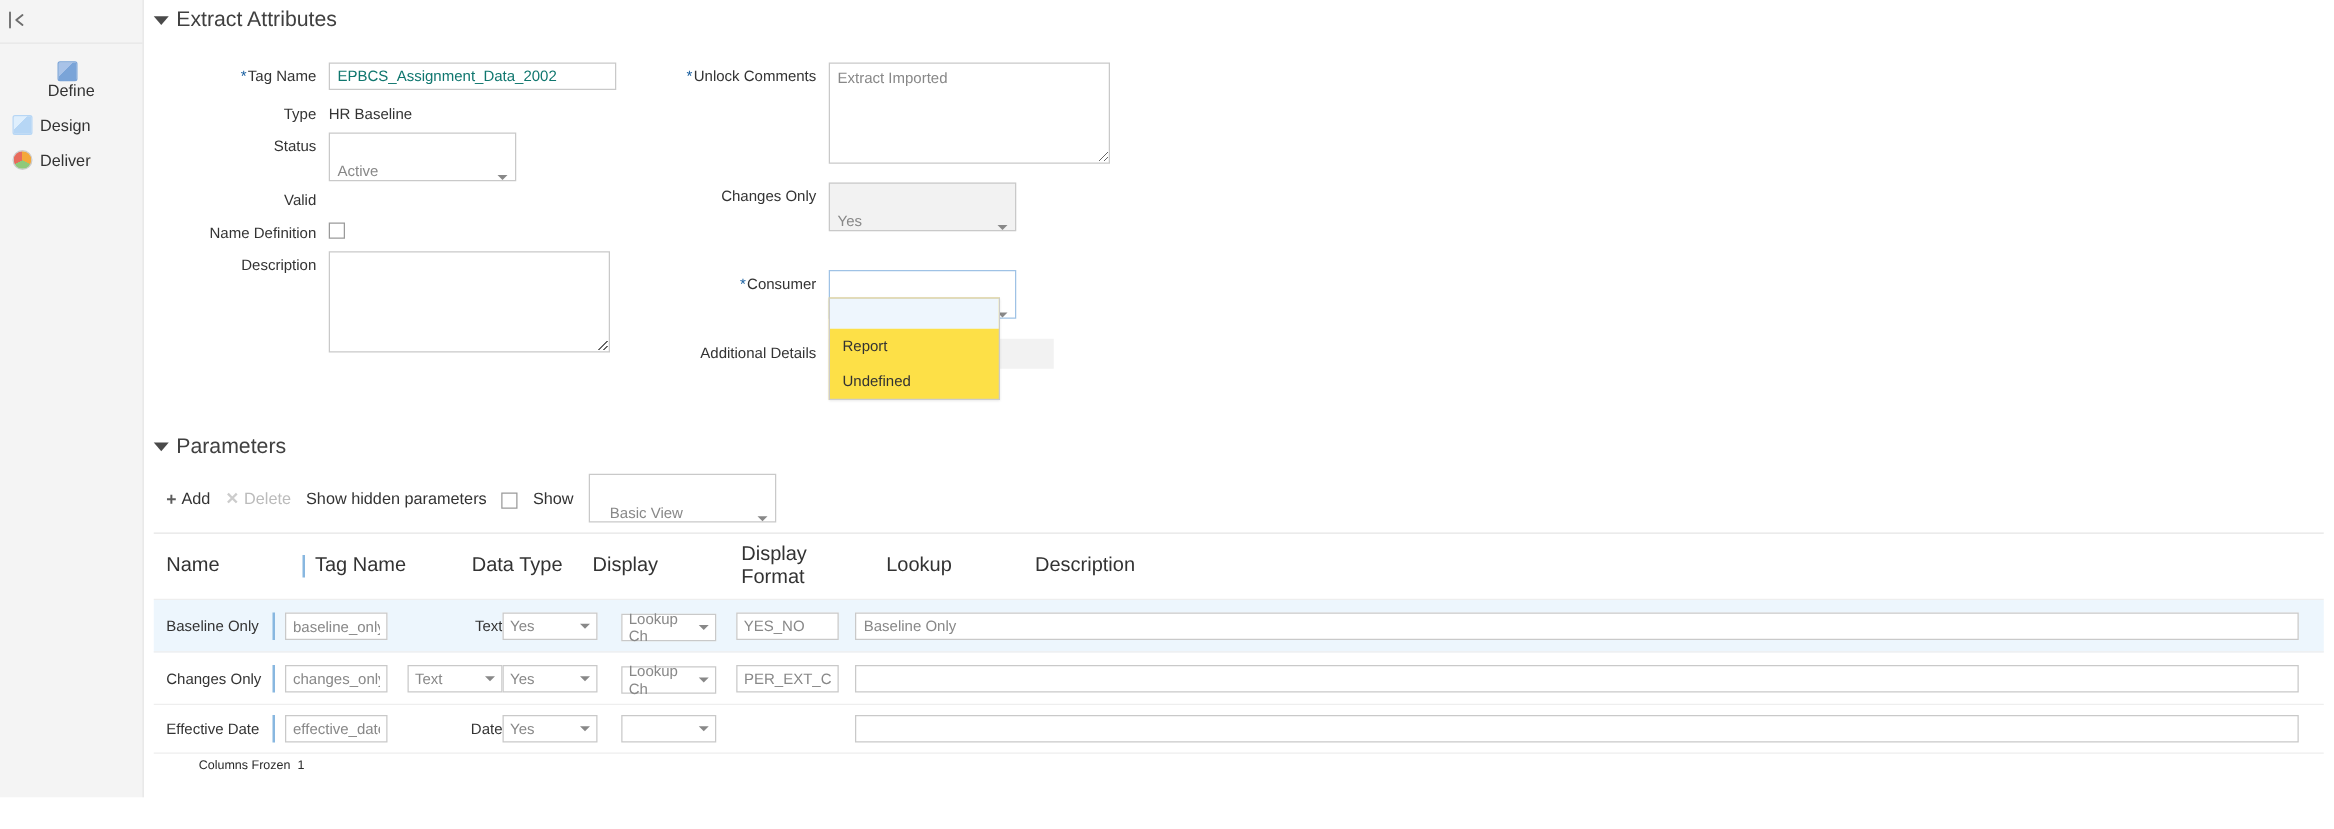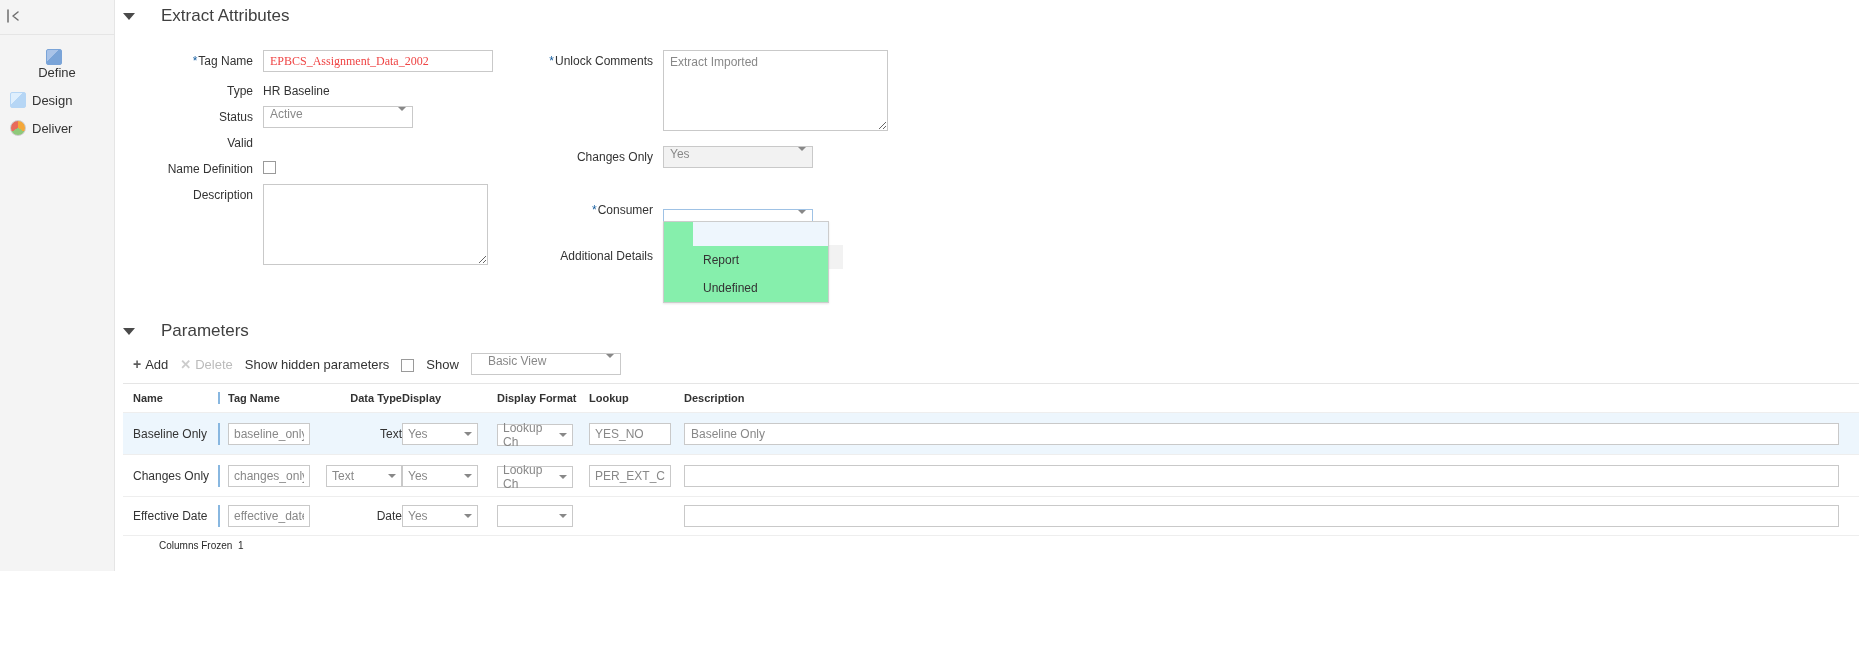--- a/index.html
+++ b/index.html
@@ -65,21 +65,20 @@
     
     .main {
       flex: 1;
       padding: 0 8px 20px 8px;
     }
     .section-header {
       display: flex;
       align-items: center;
       padding: 6px 0 4px 0;
       color: #333;
-      gap: 20px;
     }
     .disclosure-tri {
       width: 0; height: 0;
       border-left: 6px solid transparent;
       border-right: 6px solid transparent;
       border-bottom: 7px solid #4a4a4a;
       transform: rotate(180deg);
       margin-right: 6px;
     }
     .section-title {
@@ -114,28 +113,28 @@
     }
     .text-input {
       width: 230px;
       height: 22px;
       border: 1px solid #c9c9c9;
       padding: 0 6px;
       font-size: 12px;
       color: #888;
       background: #fff;
     }
-    .text-input.ro { background: #fff; color: #ef4444; font-family: Liberation Serif, serif; }
+    .text-input.ro { background: #fff; color: #0f766e; }
     .plain-text { padding-top: 4px; color: #333; }
     .select-box {
       display: inline-flex;
-      align-items: flex-start;
+      align-items: flex-end;
       justify-content: space-between;
       width: 150px;
-      height: 22px;
+      height: 39px;
       border: 1px solid #c9c9c9;
       padding: 0 6px;
       font-size: 12px;
       color: #888;
       background: #fff;
       cursor: pointer;
     }
     .select-box .chev {
       width: 0; height: 0;
       border-left: 4px solid transparent;
@@ -169,25 +168,24 @@
       width: 180px;
       height: 24px;
       background: #f2f2f2;
       border: none;
       margin-left: 0;
     }
     
     .dropdown-menu {
       position: absolute;
       border: 1px solid #ccc;
-      background: #86efac;
-      width: 166px;
+      background: #fde047;
+      width: 137px;
       box-shadow: 0 1px 2px rgba(0,0,0,0.1);
       z-index: 10;
-      padding-left: 29px;
     }
     .dropdown-menu .dd-item {
       padding: 7px 10px;
       font-size: 12px;
       color: #333;
       cursor: pointer;
     }
     .dropdown-menu .dd-item.blank {
       background: #eef6fd;
       height: 24px;
@@ -234,23 +232,24 @@
     .params-table {
       width: 100%;
       border-top: 1px solid #e5e5e5;
     }
     .pt-header, .pt-row {
       display: flex;
       align-items: center;
       border-bottom: 1px solid #eee;
     }
     .pt-header {
-      font-weight: 700;
-      font-size: 11px;
+      font-weight: 400;
+      font-size: 16px;
       padding: 8px 0;
+      gap: 24px;
     }
     .pt-row { padding: 8px 0; }
     .pt-row.hl { background: #edf6fd; }
     .col-name { width: 95px; padding-left: 10px; }
     .col-tag { width: 92px; border-left: 2px solid #88b7e0; padding-left: 8px; }
     .pt-header .col-tag { border-left: 2px solid #88b7e0; }
     .col-type { width: 92px; text-align: right; }
     .col-disp { width: 95px; }
     .col-fmt { width: 92px; }
     .col-lookup { width: 95px; }

